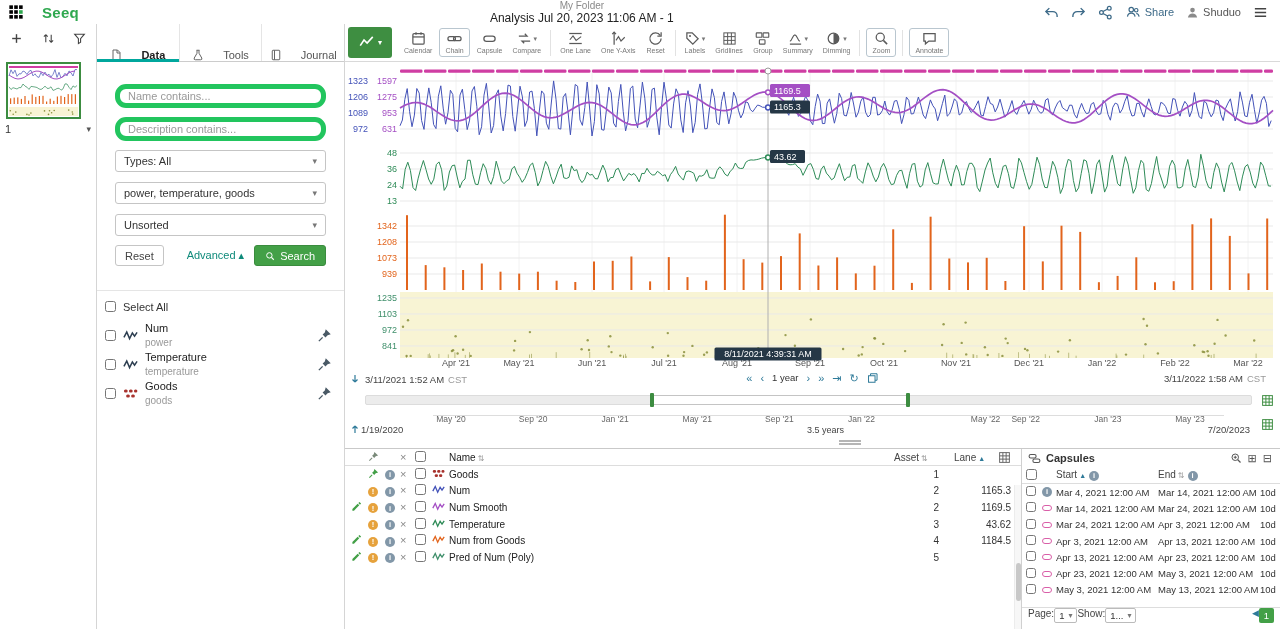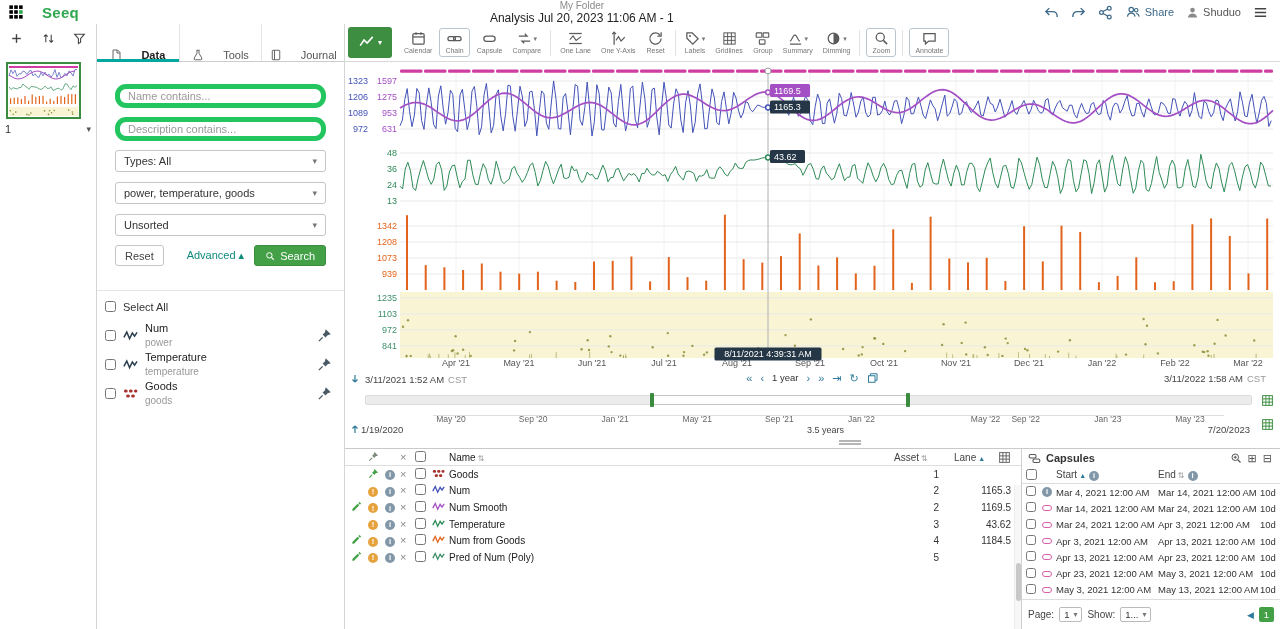--- a/index.html
+++ b/index.html
@@ -136,21 +136,21 @@
 .bdg.warn{background:#e6a23c}
 .bdg.info{background:#8297a8}
 .vscroll{position:absolute;right:0;top:36px;bottom:0;width:7px;background:#f7f7f7;border-left:1px solid #ececec}
 .vthumb{position:absolute;top:78px;height:38px;left:1px;width:5px;background:#c8c8c8;border-radius:3px;cursor:grab}
 
 .ccols{height:17px;display:flex;align-items:center;border-bottom:1px solid #ddd;font-size:10px;color:#444;padding:0 4px}
 .crow{height:16.3px;display:flex;align-items:center;font-size:9.5px;color:#333;padding:0 4px;white-space:nowrap}
 .cc-cb{width:16px;flex:none}.cc-flag{width:14px;flex:none;display:flex;align-items:center}
 .cc-start{width:102px;flex:none}.cc-end{width:102px;flex:none}.cc-dur{flex:1;overflow:hidden}
 .cap-glyph{width:10px;height:6px;border:1.5px solid #d95fa8;border-radius:3px;display:inline-block}
-.cfoot{position:absolute;left:0;right:0;bottom:0;height:30px;border-top:1px solid #ddd;display:flex;align-items:center;gap:5px;padding:0 6px;font-size:10px;color:#444;background:#fff}
+.cfoot{position:absolute;left:0;right:0;bottom:0;height:22px;border-top:1px solid #ddd;display:flex;align-items:flex-start;padding:0 6px;font-size:10px;color:#444;background:#fff}
 .mini-sel{border:1px solid #bbb;border-radius:2px;height:15px;display:flex;align-items:center;gap:4px;padding:0 4px;font-size:9.5px;color:#333;cursor:pointer}
 .mini-sel .car{font-size:8px;color:#777}
 .pg-prev{margin-left:auto;color:#2e7a99;font-size:9px;cursor:pointer}
 .pg-cur{width:15px;height:15px;background:#43a047;color:#fff;display:flex;align-items:center;justify-content:center;font-size:9.5px;border-radius:2px;cursor:default}
 </style>
 </head>
 <body>
 
 <div id="app">
 

